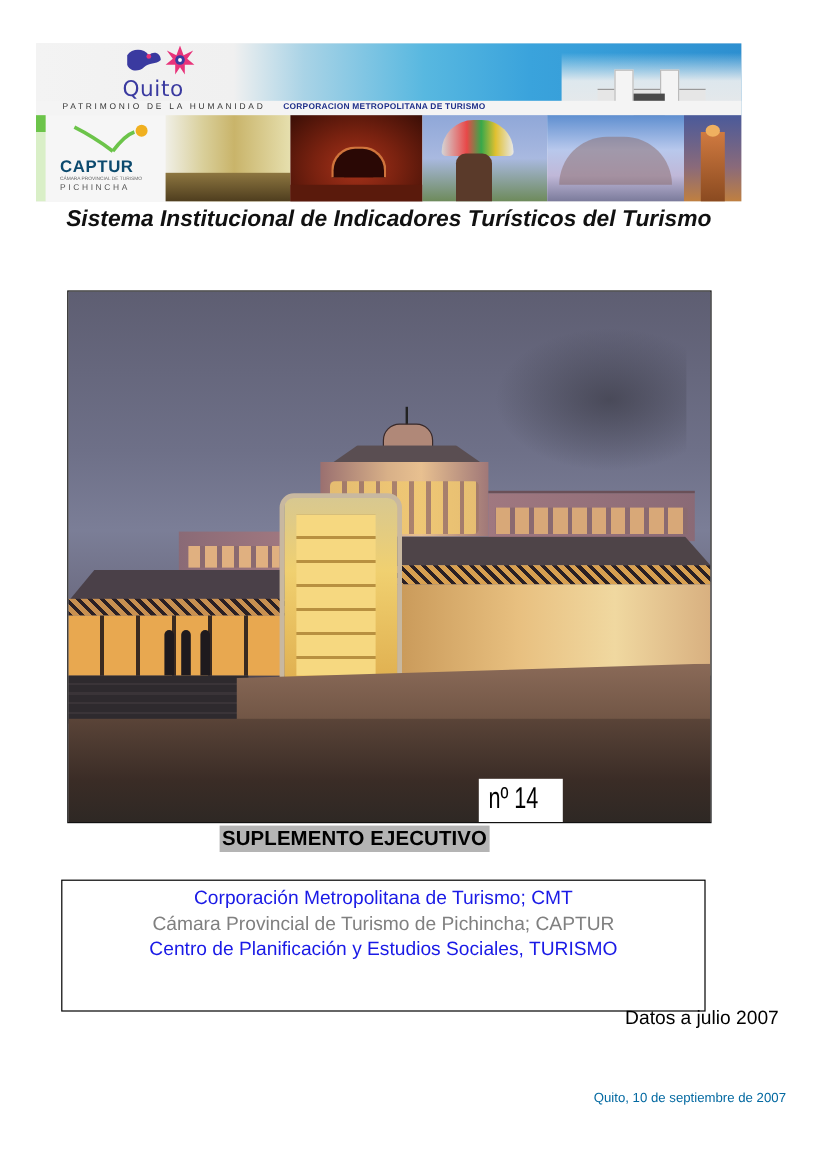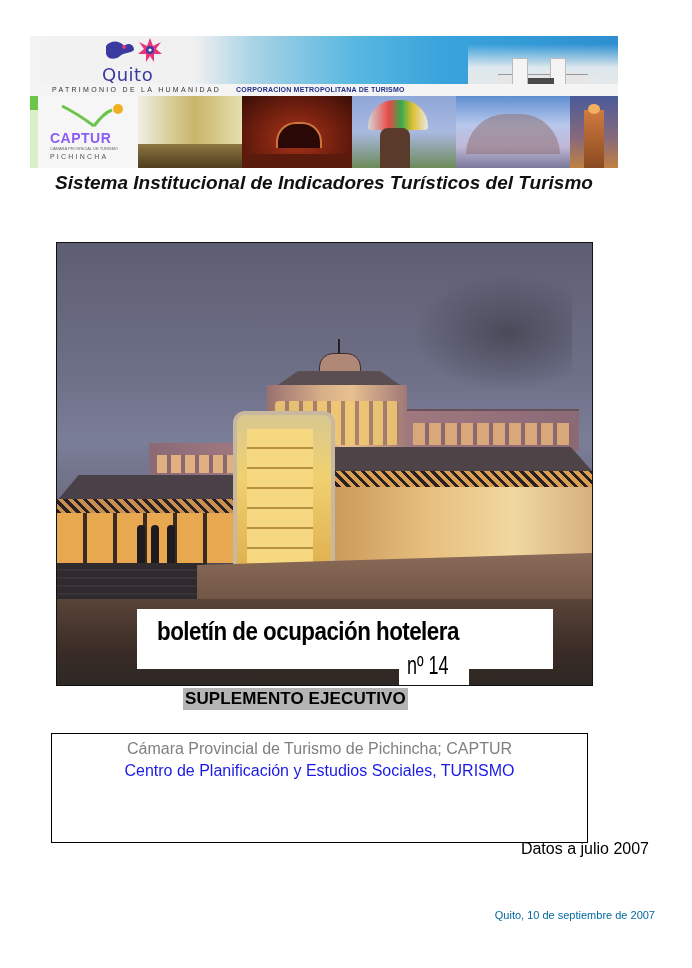--- a/index.html
+++ b/index.html
@@ -38,21 +38,21 @@
     .strip-left { position: absolute; left: 22px; color: #333; letter-spacing: 2.3px; }
     .strip-right { position: absolute; left: 206px; color: #20308a; font-weight: bold; letter-spacing: 0.2px; }
     .banner-bottom { position: absolute; left: 0; top: 60px; width: 588px; height: 72px; }
     .green-bar { position: absolute; left: 0; top: 0; width: 8px; height: 14px; background: #6cc44a; }
     .captur-panel {
       position: absolute; left: 0; top: 0; width: 108px; height: 72px; background: #f6f6f6;
       border-left: 8px solid #d9efc7;
     }
     .captur-swoosh { position: absolute; left: 22px; top: 6px; width: 70px; height: 26px; }
     .captur-name {
-      position: absolute; left: 12px; top: 34px; font-size: 14px; font-weight: bold; color: #8b5cf6;
+      position: absolute; left: 12px; top: 34px; font-size: 14px; font-weight: bold; color: #0c4a6e;
       letter-spacing: 0.5px;
     }
     .captur-sub { position: absolute; left: 12px; top: 50px; font-size: 4px; color: #666; white-space: nowrap; }
     .captur-pich { position: absolute; left: 12px; top: 57px; font-size: 7px; color: #555; letter-spacing: 2.2px; }
     .photo { position: absolute; top: 0; height: 72px; }
     .ph-gallery { left: 108px; width: 104px; background: linear-gradient(90deg, #f0efe6 0%, #d9cf9a 30%, #c9b46a 55%, #e6dfae 100%); }
     .ph-gallery .floor { position: absolute; left: 0; bottom: 0; width: 100%; height: 24px; background: linear-gradient(180deg, #8d7640, #4e3d1e); }
     .ph-theatre { left: 212px; width: 110px; background: radial-gradient(ellipse at 50% 60%, #a8321a 0%, #7a2210 45%, #3a0e06 100%); }
     .ph-theatre .stage { position: absolute; left: 34px; top: 26px; width: 42px; height: 24px; background: #2a0805; border: 2px solid #d0743c; border-bottom: none; border-radius: 20px 20px 0 0; }
     .ph-theatre .seats { position: absolute; left: 0; bottom: 0; width: 100%; height: 14px; background: #5a1a0c; }
@@ -223,29 +223,27 @@
   <div class="glass-right"></div>
   <div class="entrance"></div>
   <div class="entrance-inner"></div>
   <div class="people p1"></div>
   <div class="people p2"></div>
   <div class="people p3"></div>
   <div class="stairs"></div>
   <div class="wall-low"></div>
   <div class="wall-base"></div>
 
-  <div class="bulletin-box">
-    <div class="bulletin-title">boletín de ocupación hotelera</div>
-  </div>
   <div class="issue-box">
     <div class="issue-number">nº 14</div>
   </div>
 </div>
 
 <div class="supplement">SUPLEMENTO EJECUTIVO</div>
 
 <div class="orgs">
+  <div class="org-line org-blue">Corporación Metropolitana de Turismo; CMT</div>
   <div class="org-line org-gray">Cámara Provincial de Turismo de Pichincha; CAPTUR</div>
   <div class="org-line org-blue">Centro de Planificación y Estudios Sociales, TURISMO</div>
 </div>
 
 <div class="data-date">Datos a julio 2007</div>
 <div class="place-date">Quito, 10 de septiembre de 2007</div>
 
 </body></html>

